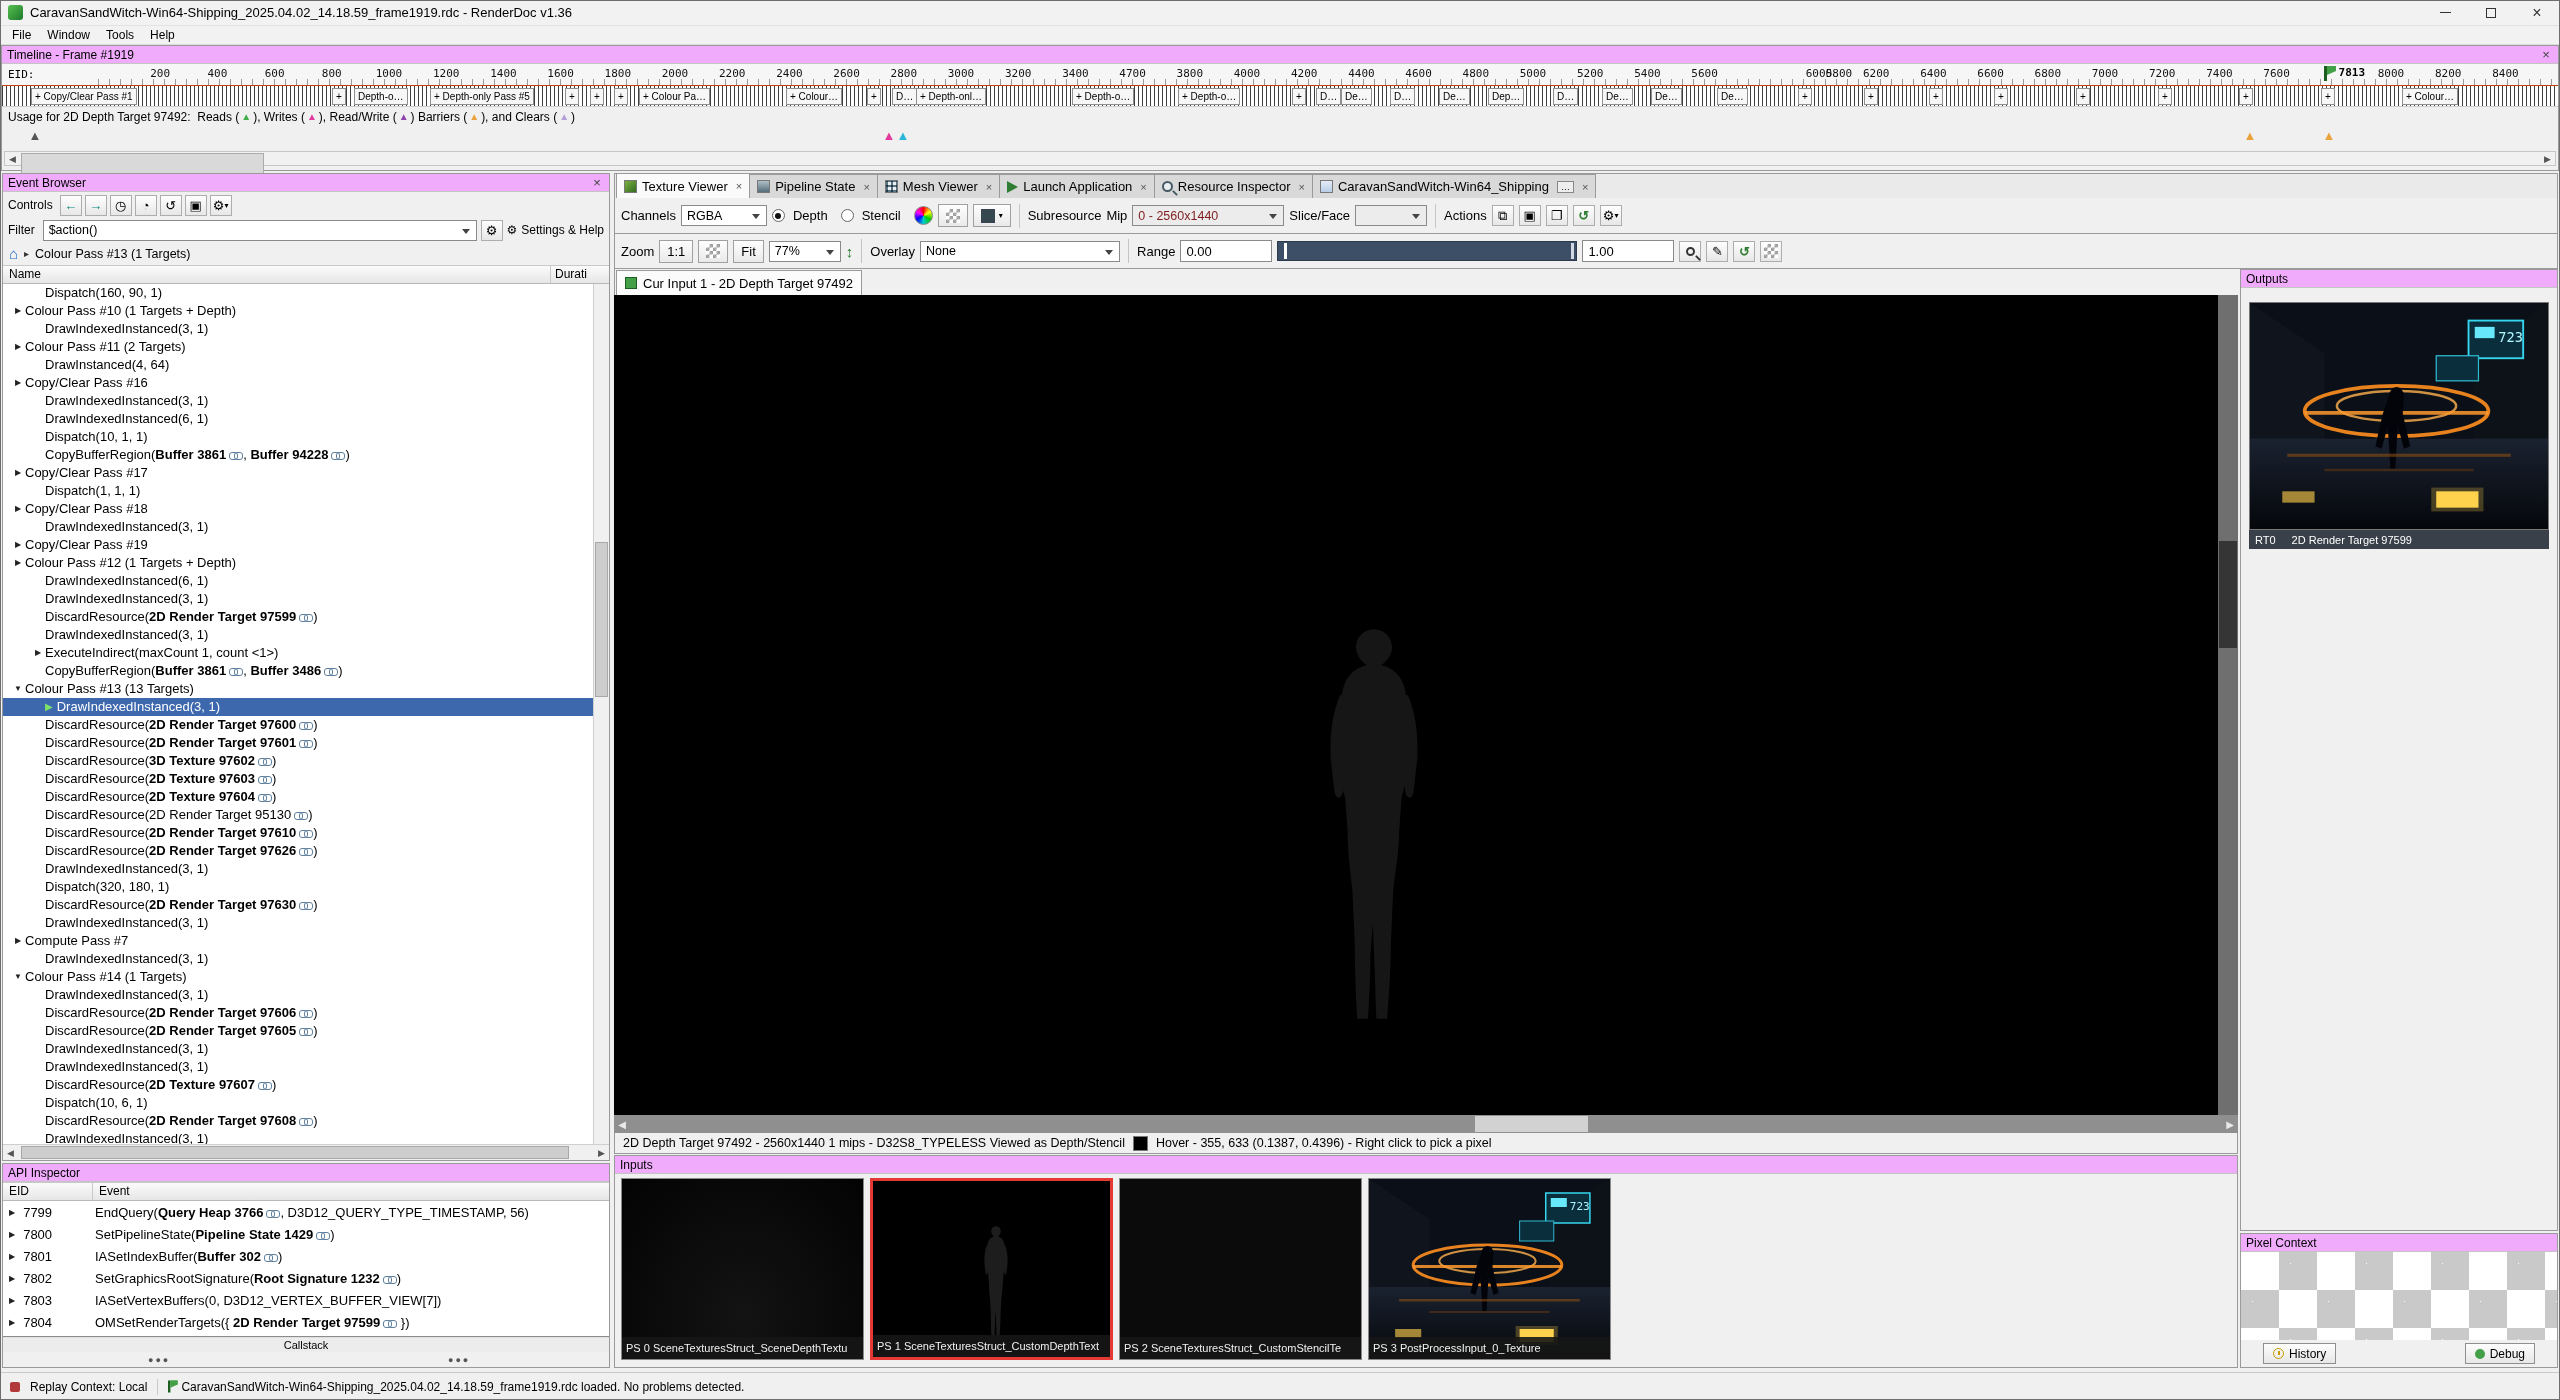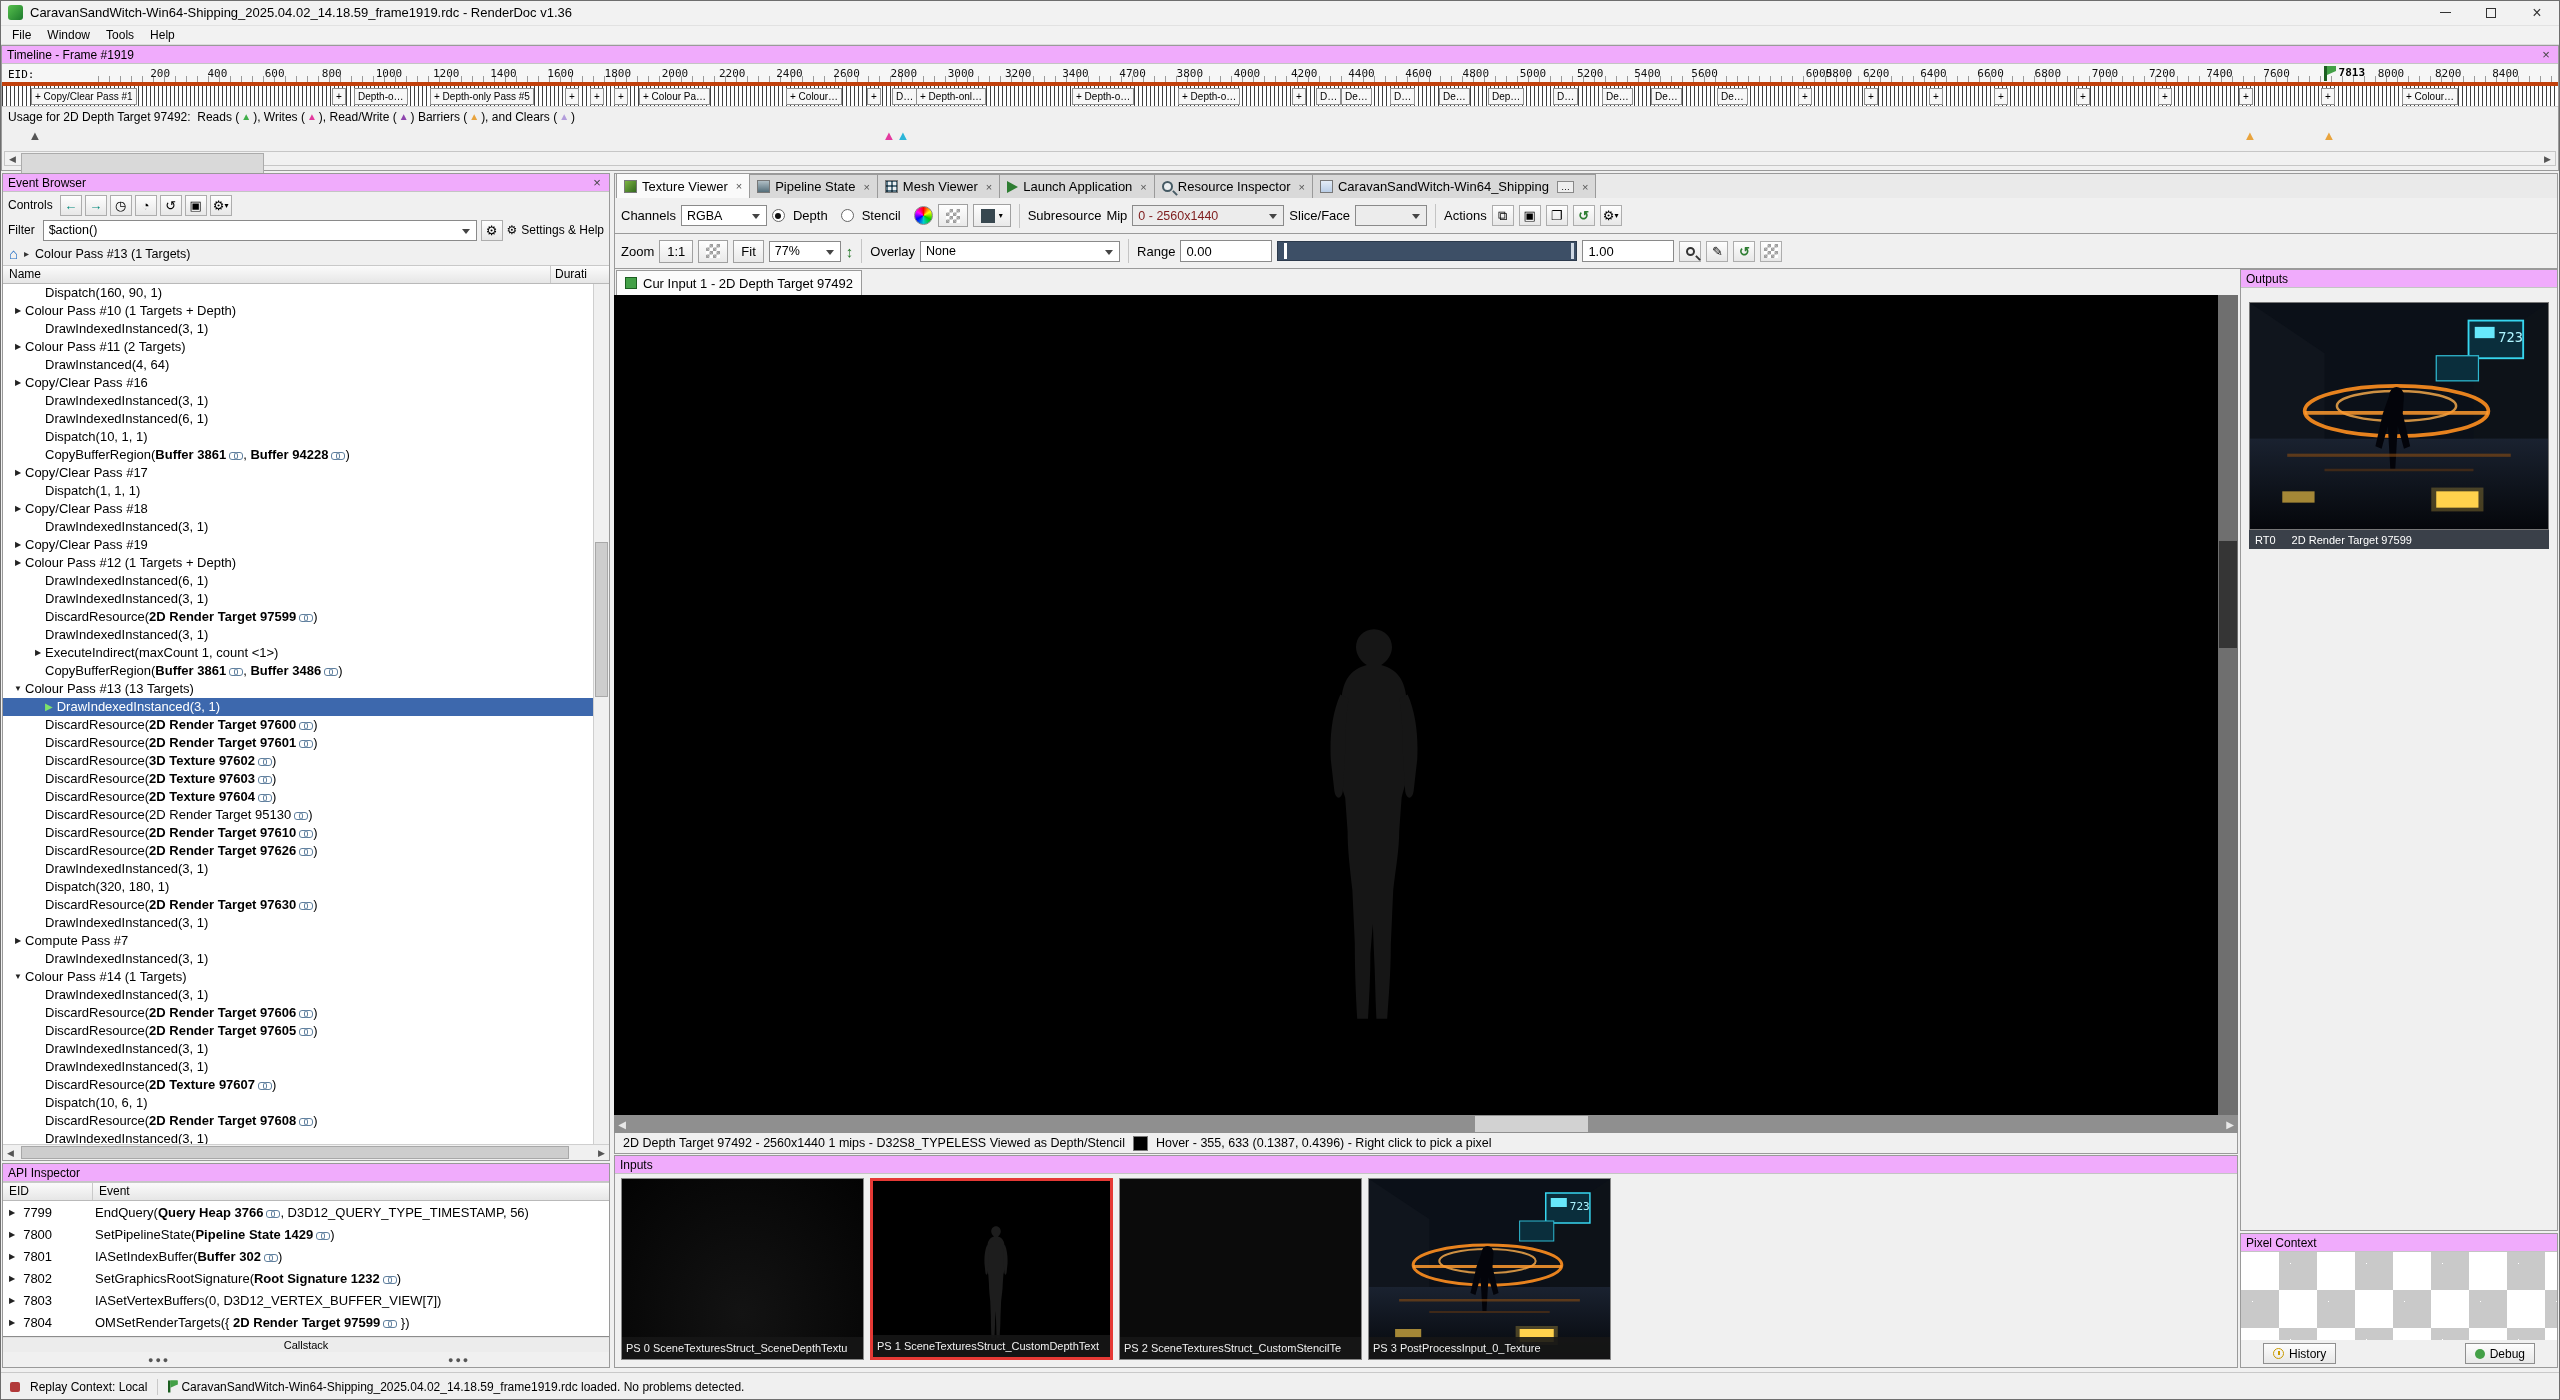--- a/index.html
+++ b/index.html
@@ -17,21 +17,21 @@
 .win-btn .box{width:10px;height:10px;border:1px solid #333}
 .win-btn.close{font-size:16px}
 .menubar{position:absolute;left:0;top:26px;right:0;height:19px;display:flex;align-items:center;padding-left:4px;border-bottom:1px solid #dcdcdc;background:#f2f2f2}
 .menu-item{padding:0 8px;font-size:12px}
 
 .panel{position:absolute;border:1px solid #9a9a9a;background:#f0f0f0;display:flex;flex-direction:column}
 .phead{height:18px;background:#f0abfc;border-bottom:1px solid #c4c4c4;display:flex;align-items:center;padding:0 5px;font-size:12px;flex:0 0 auto}
 .phead .x{margin-left:auto;font-size:13px;color:#444;width:14px;text-align:center}
 
 #timeline{left:1px;top:45px;right:1px;height:126px}
-.tl-ruler{height:22px;position:relative;background:#f6f6f6;border-bottom:4px solid #c2410c;flex:0 0 auto;font-family:"DejaVu Sans Mono",monospace}
+.tl-ruler{height:22px;position:relative;background:#f6f6f6;border-bottom:1px solid #c2410c;flex:0 0 auto;font-family:"DejaVu Sans Mono",monospace}
 .tl-eid-label{position:absolute;left:6px;top:4px;font-size:11px}
 .ruler-label{position:absolute;top:3px;font-size:11px;color:#111;transform:translateX(-50%)}
 .tl-ruler .ticks{position:absolute;left:96px;right:4px;bottom:0;height:6px;background:repeating-linear-gradient(90deg,#9a9a9a 0 1px,transparent 1px 11px)}
 .eid-flag{position:absolute;top:2px;display:flex;align-items:flex-start;gap:2px;font-family:"DejaVu Sans Mono",monospace}
 .gflag{width:3px;height:15px;background:#1b5e20;position:relative;flex:0 0 auto}
 .gflag::after{content:"";position:absolute;left:3px;top:0;width:0;height:0;border-top:5px solid #43a047;border-bottom:4px solid transparent;border-left:9px solid #43a047}
 .eid-flag .eidtxt{font-size:11px;font-weight:bold;margin-left:10px}
 .tl-passbar{height:21px;position:relative;background:#fff;border-bottom:1px solid #cfcfcf;overflow:hidden;flex:0 0 auto}
 .tl-passbar .barcode{position:absolute;inset:0;background:repeating-linear-gradient(90deg,rgba(15,15,15,.8) 0 1px,transparent 1px 4px)}
 .pass-chip{position:absolute;top:2px;height:17px;line-height:16px;font-size:10px;background:#f7f7f7;border:1px solid #8f8f8f;padding:0 3px;white-space:nowrap}

